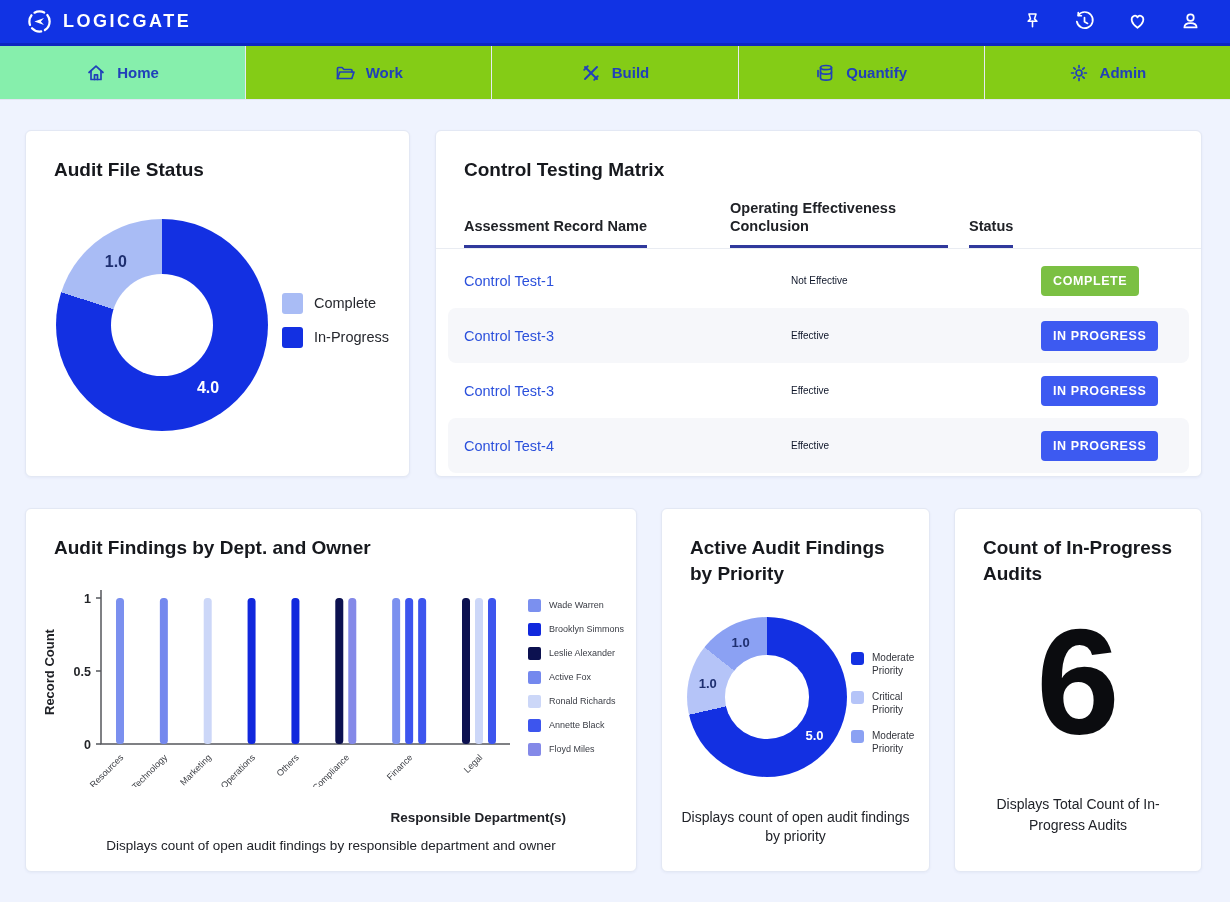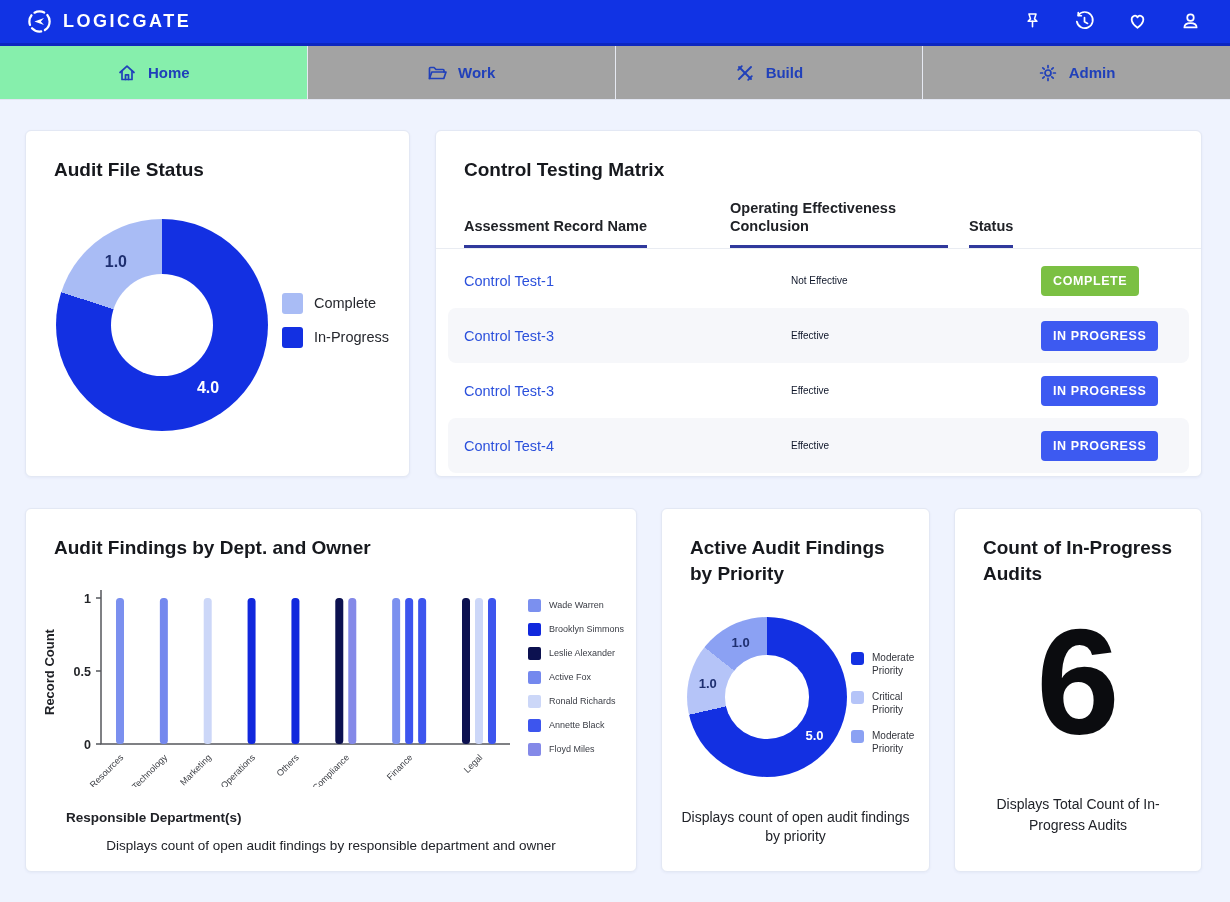--- a/index.html
+++ b/index.html
@@ -8,21 +8,21 @@
 
   
   .app-header { height:46px; background:#1133e4; border-bottom:3px solid #0d27c0; display:flex; align-items:center; justify-content:space-between; padding:0 28px 0 26px; }
   .logo-wrap { display:flex; align-items:center; gap:10px; color:#fff; }
   .logo-text { font-size:18px; font-weight:700; letter-spacing:2.5px; color:#fff; }
   .hdr-icons { display:flex; align-items:center; gap:30px; }
   .hdr-icons svg { display:block; cursor:pointer; }
 
   
   .primary-nav { height:54px; background:#fff; display:flex; border-bottom:1px solid #e2e6f2; }
-  .tab { flex:1; display:flex; align-items:center; justify-content:center; gap:11px; color:#2040ba; font-weight:700; font-size:15px; border-right:1px solid #e6e9f2; cursor:pointer; background:#a3a3a3; }
+  .tab { flex:1; display:flex; align-items:center; justify-content:center; gap:11px; color:#2040ba; font-weight:700; font-size:15px; border-right:1px solid #e6e9f2; cursor:pointer; background:#84cc16; }
   .tab:last-child { border-right:none; }
   .tab.active { background:#86efac; }
   .tab svg { display:block; }
 
   
   .card { position:absolute; background:#fff; border:1px solid #e3e8f4; border-radius:6px; box-shadow:0 1px 3px rgba(20,40,120,0.05); }
   #card-audit-status   { left:25px;  top:130px; width:385px; height:347px; }
   #card-control-matrix { left:435px; top:130px; width:767px; height:347px; }
   #card-bar            { left:25px;  top:508px; width:612px; height:364px; }
   #card-priority       { left:661px; top:508px; width:269px; height:364px; }
@@ -59,21 +59,21 @@
   .matrix-rows { margin:4px 12px 0 12px; }
   .mrow { display:grid; grid-template-columns:250px 239px auto; align-items:center; height:55px; padding:0 16px; border-radius:8px;gap:44px; }
   .mrow.alt { background:#f6f7fa; }
   .mrow .link { font-size:14.5px; color:#2b50dc; text-decoration:none; cursor:pointer; }
   .mrow .cell { font-size:10px; color:#0f172a;margin-left:33px; }
   .badge { display:inline-block; color:#fff; font-size:12.5px; font-weight:700; letter-spacing:0.6px; padding:8px 12px; border-radius:4px; }
 
   
   .barchart { position:absolute; left:0; top:68px; }
   .ylabel { position:absolute; left:16px; top:88px; height:150px; writing-mode:vertical-rl; transform:rotate(180deg); display:flex; align-items:center; justify-content:center; font-size:13px; font-weight:700; color:#202227; }
-  .xlabel { position:absolute; left:40px; width:500px; bottom:46px; text-align:left; font-size:13.5px; font-weight:700; color:#202227; }
+  .xlabel { position:absolute; left:40px; width:500px; bottom:46px; text-align:right; font-size:13.5px; font-weight:700; color:#202227; }
   .chart-caption { position:absolute; left:0; width:100%; bottom:18px; text-align:center; font-size:13.5px; color:#212329; }
   #card-priority .chart-caption { bottom:24px; font-size:14px; padding:0 14px; line-height:1.4; }
 
   
   .big-number { position:absolute; top:98px; left:0; width:100%; text-align:center; font-size:150px; font-weight:800; color:#0b0c0f; line-height:1; }
   #card-count .chart-caption { bottom:36px; font-size:14px; padding:0 26px; line-height:1.45; }
 </style>
 </head>
 <body>
 
@@ -122,20 +122,29 @@
     <span>Work</span>
   </div>
   <div class="tab">
     <svg width="20" height="20" viewBox="0 0 20 20" fill="none" stroke="#2040ba" stroke-width="1.9" stroke-linecap="round">
       <path d="M4 4 L16 16"></path>
         <path d="M16 4 L4 16"></path>
         <path d="M3.2 6.8 L6.8 3.2"></path>
         <path d="M13.2 16.8 L16.8 13.2"></path>
     </svg>
     <span>Build</span>
+  </div>
+  <div class="tab">
+    <svg width="20" height="20" viewBox="0 0 20 20" fill="none" stroke="#2040ba" stroke-width="1.7" stroke-linecap="round">
+      <ellipse cx="11" cy="4.6" rx="5.5" ry="2.1"></ellipse>
+      <path d="M5.5 4.6 V15 C5.5 16.2 8 17.1 11 17.1 C14 17.1 16.5 16.2 16.5 15 V4.6"></path>
+      <path d="M5.5 9 C5.5 10.2 8 11.1 11 11.1 C14 11.1 16.5 10.2 16.5 9"></path>
+      <path d="M3 7.5 V13.5"></path>
+    </svg>
+    <span>Quantify</span>
   </div>
   <div class="tab">
     <svg width="20" height="20" viewBox="0 0 20 20" fill="none" stroke="#2040ba" stroke-width="1.7" stroke-linecap="round">
       <circle cx="10" cy="10" r="3"></circle>
       <path d="M10 2.6 V4.6 M10 15.4 V17.4 M2.6 10 H4.6 M15.4 10 H17.4 M4.8 4.8 L6.2 6.2 M13.8 13.8 L15.2 15.2 M15.2 4.8 L13.8 6.2 M6.2 13.8 L4.8 15.2"></path>
     </svg>
     <span>Admin</span>
   </div>
 </div>
 

